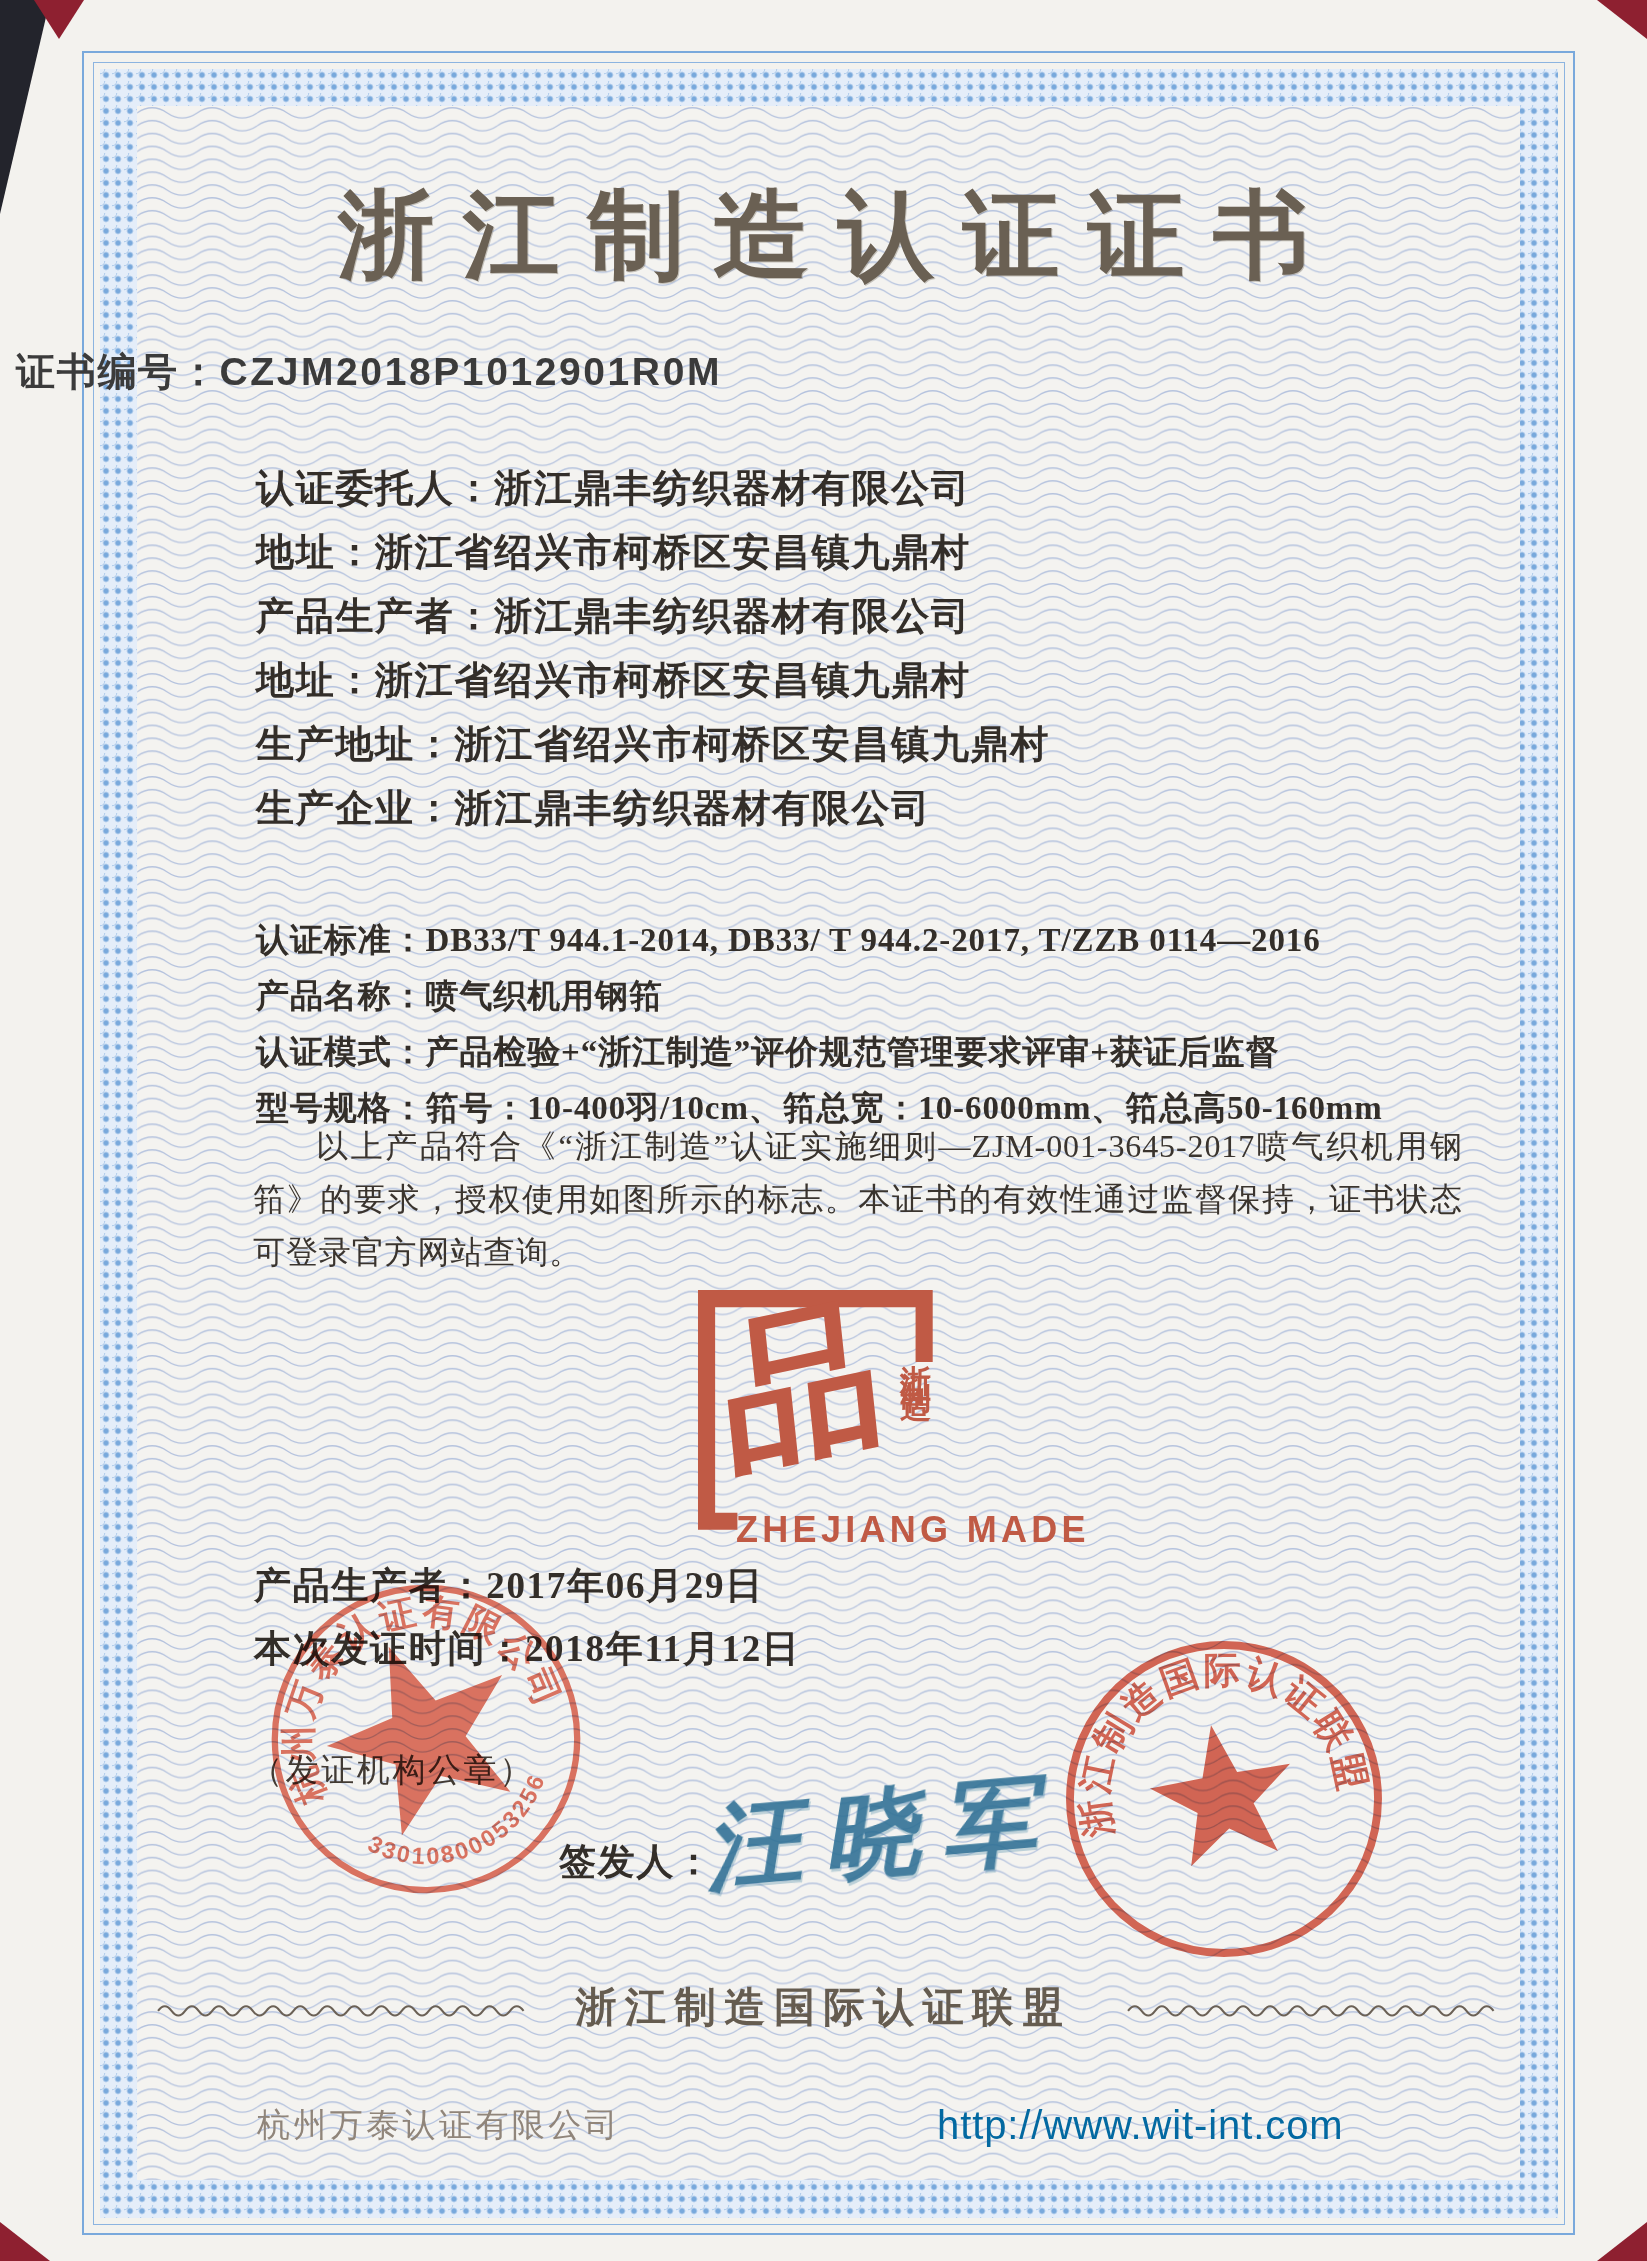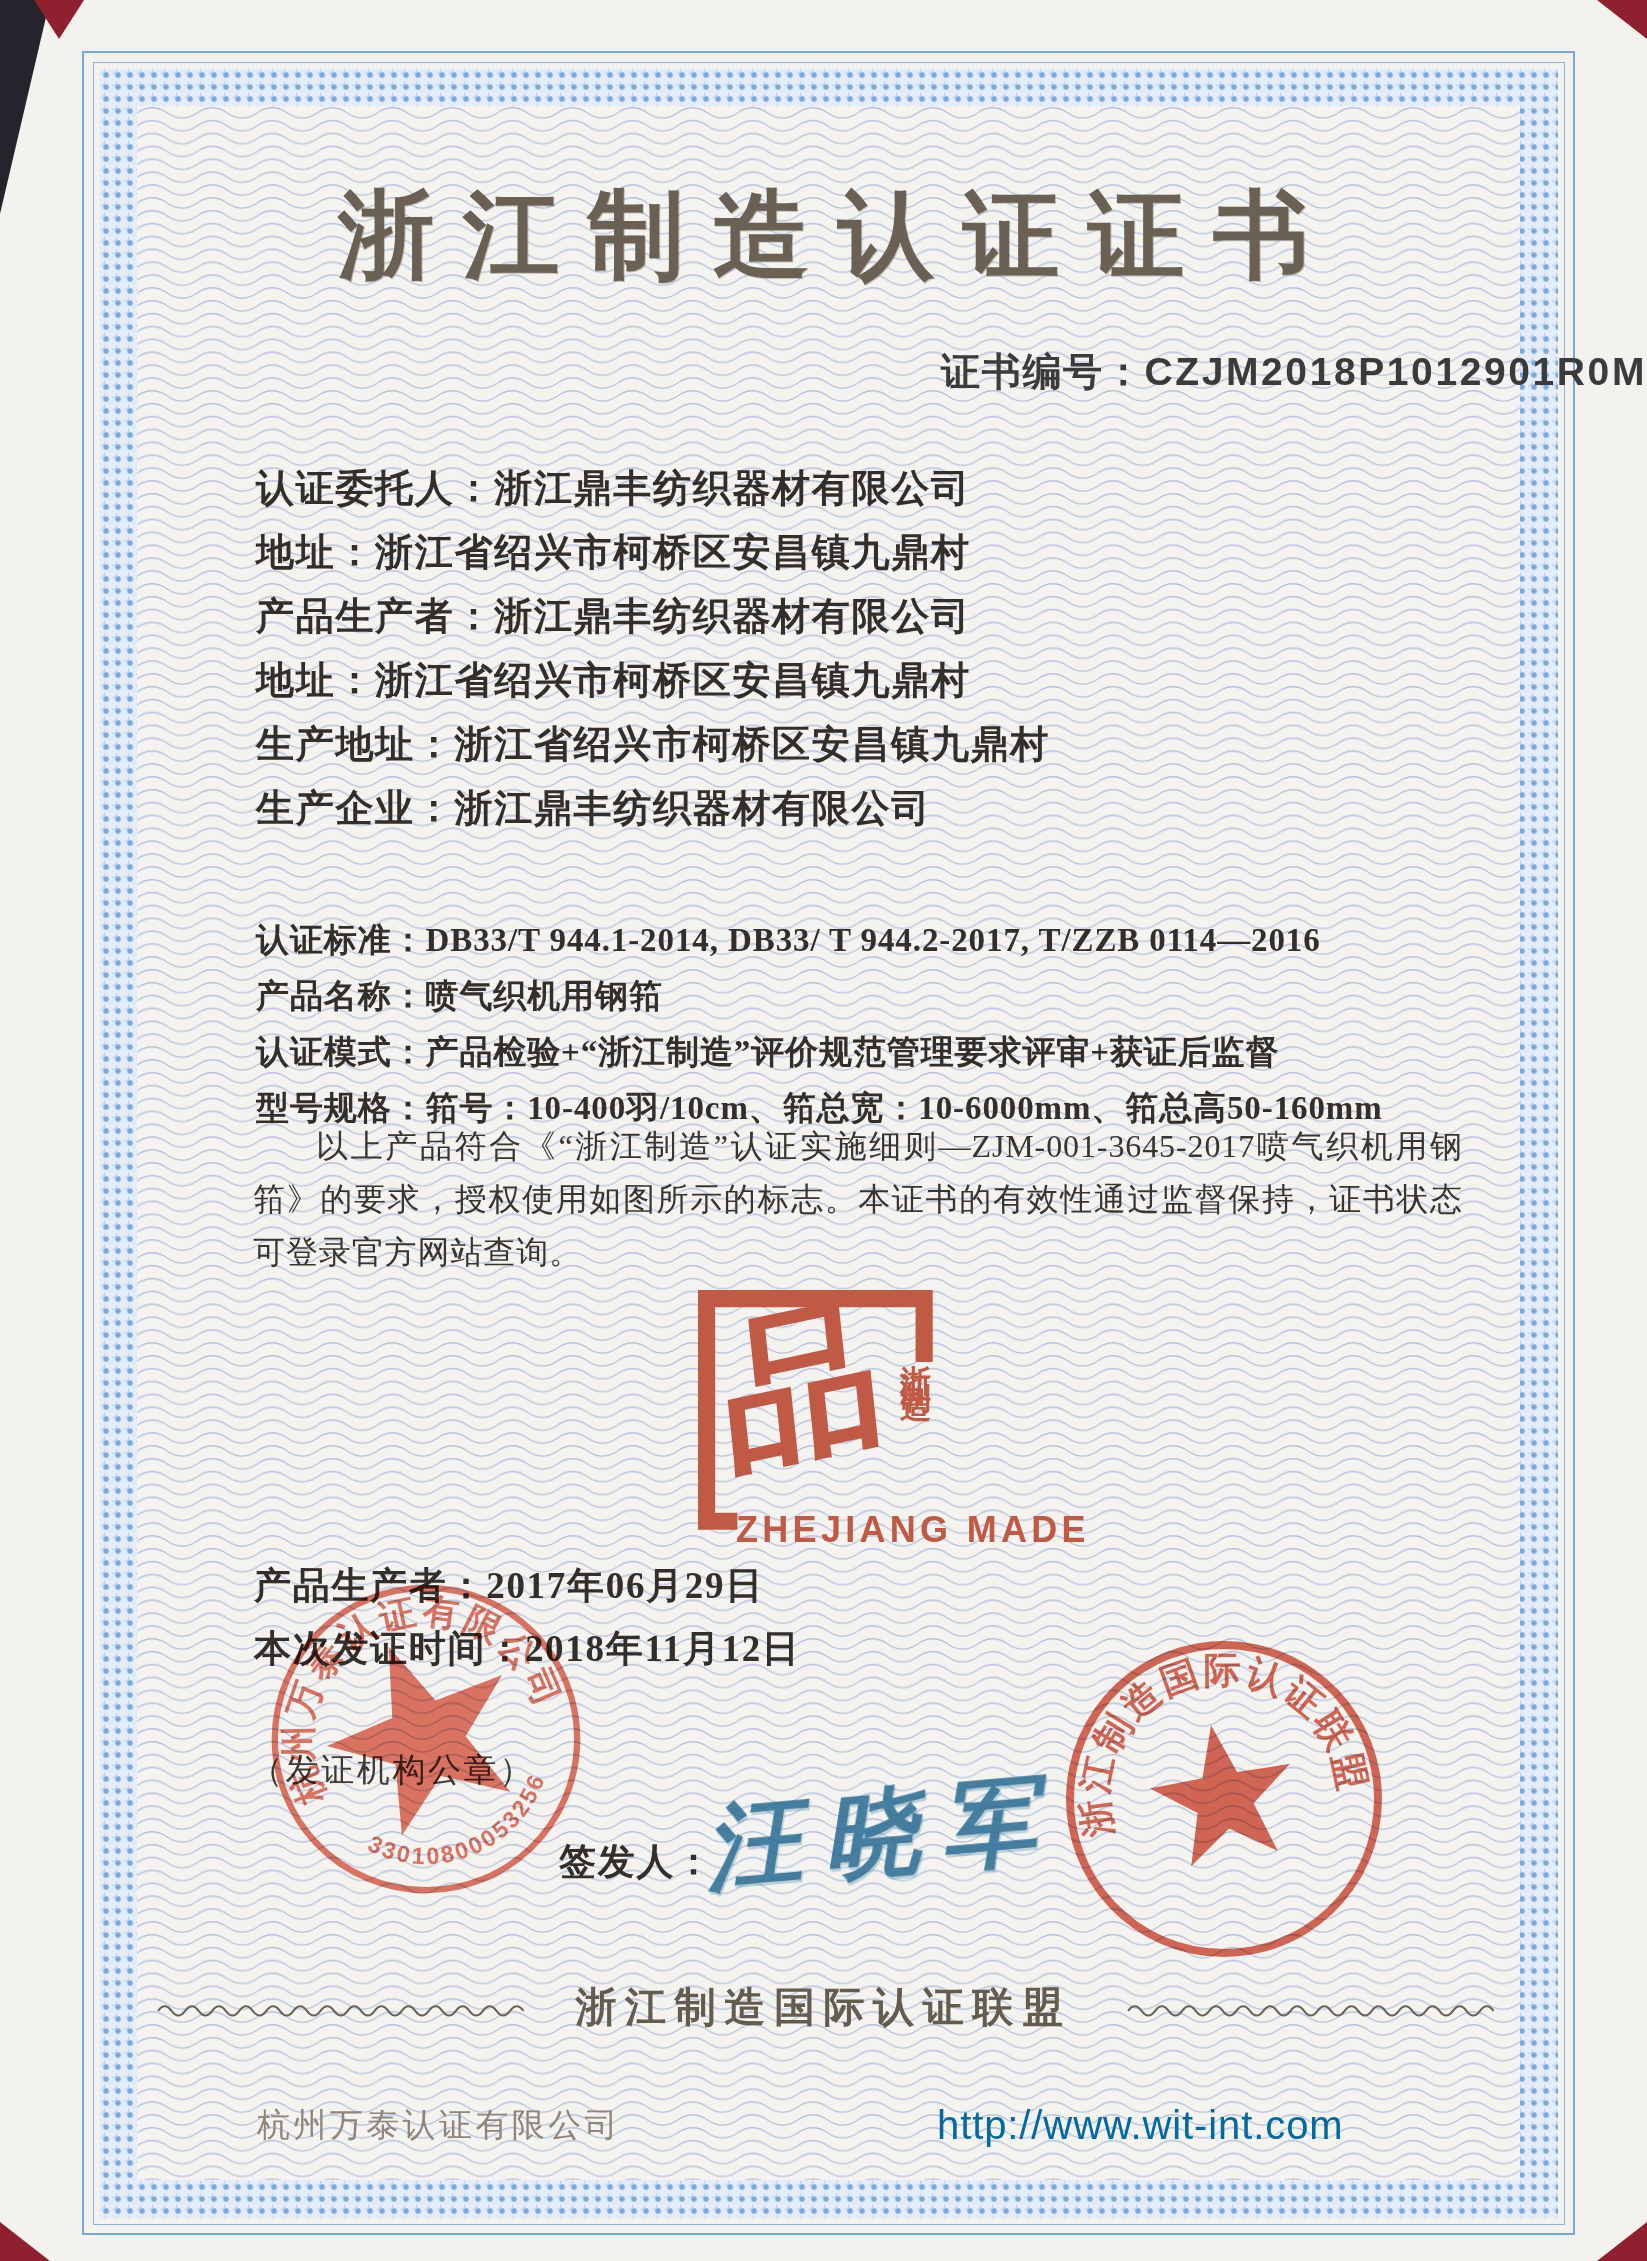--- a/index.html
+++ b/index.html
@@ -28,22 +28,22 @@
   .corner-tr{right:0;top:0;clip-path:polygon(0 0,100% 0,100% 100%);}
   .corner-bl{left:0;bottom:0;clip-path:polygon(0 0,0 100%,100% 100%);}
   .corner-br{right:0;bottom:0;clip-path:polygon(100% 0,100% 100%,0 100%);}
   
   .title{
     position:absolute;left:0;right:0;top:172px;text-align:center;
     font-size:96px;font-weight:700;color:#6a6053;letter-spacing:29px;padding-left:29px;
     text-shadow:0.9px 0.9px 0 rgba(106,96,83,.35);
   }
   .cert-line{
-    position:absolute;left:0;right:0;top:345px;text-align:right;
-    font-size:39px;font-weight:700;color:#3b3b3b;letter-spacing:1.7px;
+    position:absolute;left:0;right:0;top:345px;text-align:left;
+    font-size:39px;font-weight:700;color:#3b3b3b;letter-spacing:1.7px;padding-left:16px;
   }
   .cert-line .num{font-family:"Liberation Sans",sans-serif;font-weight:700;letter-spacing:2.6px;}
   .info-block{position:absolute;left:256px;top:456px;}
   .info-line{height:64px;display:flex;align-items:center;font-size:38px;font-weight:700;color:#332e29;letter-spacing:1.7px;}
   .specs-block{position:absolute;left:256px;top:912px;}
   .spec-line{height:56px;display:flex;align-items:center;font-size:33px;font-weight:700;color:#332e29;letter-spacing:0.9px;}
   .paragraph{
     position:absolute;left:253px;right:184px;top:1120px;
     font-size:32px;line-height:53px;color:#3a342e;text-align:justify;text-indent:63px;letter-spacing:0.9px;
   }

